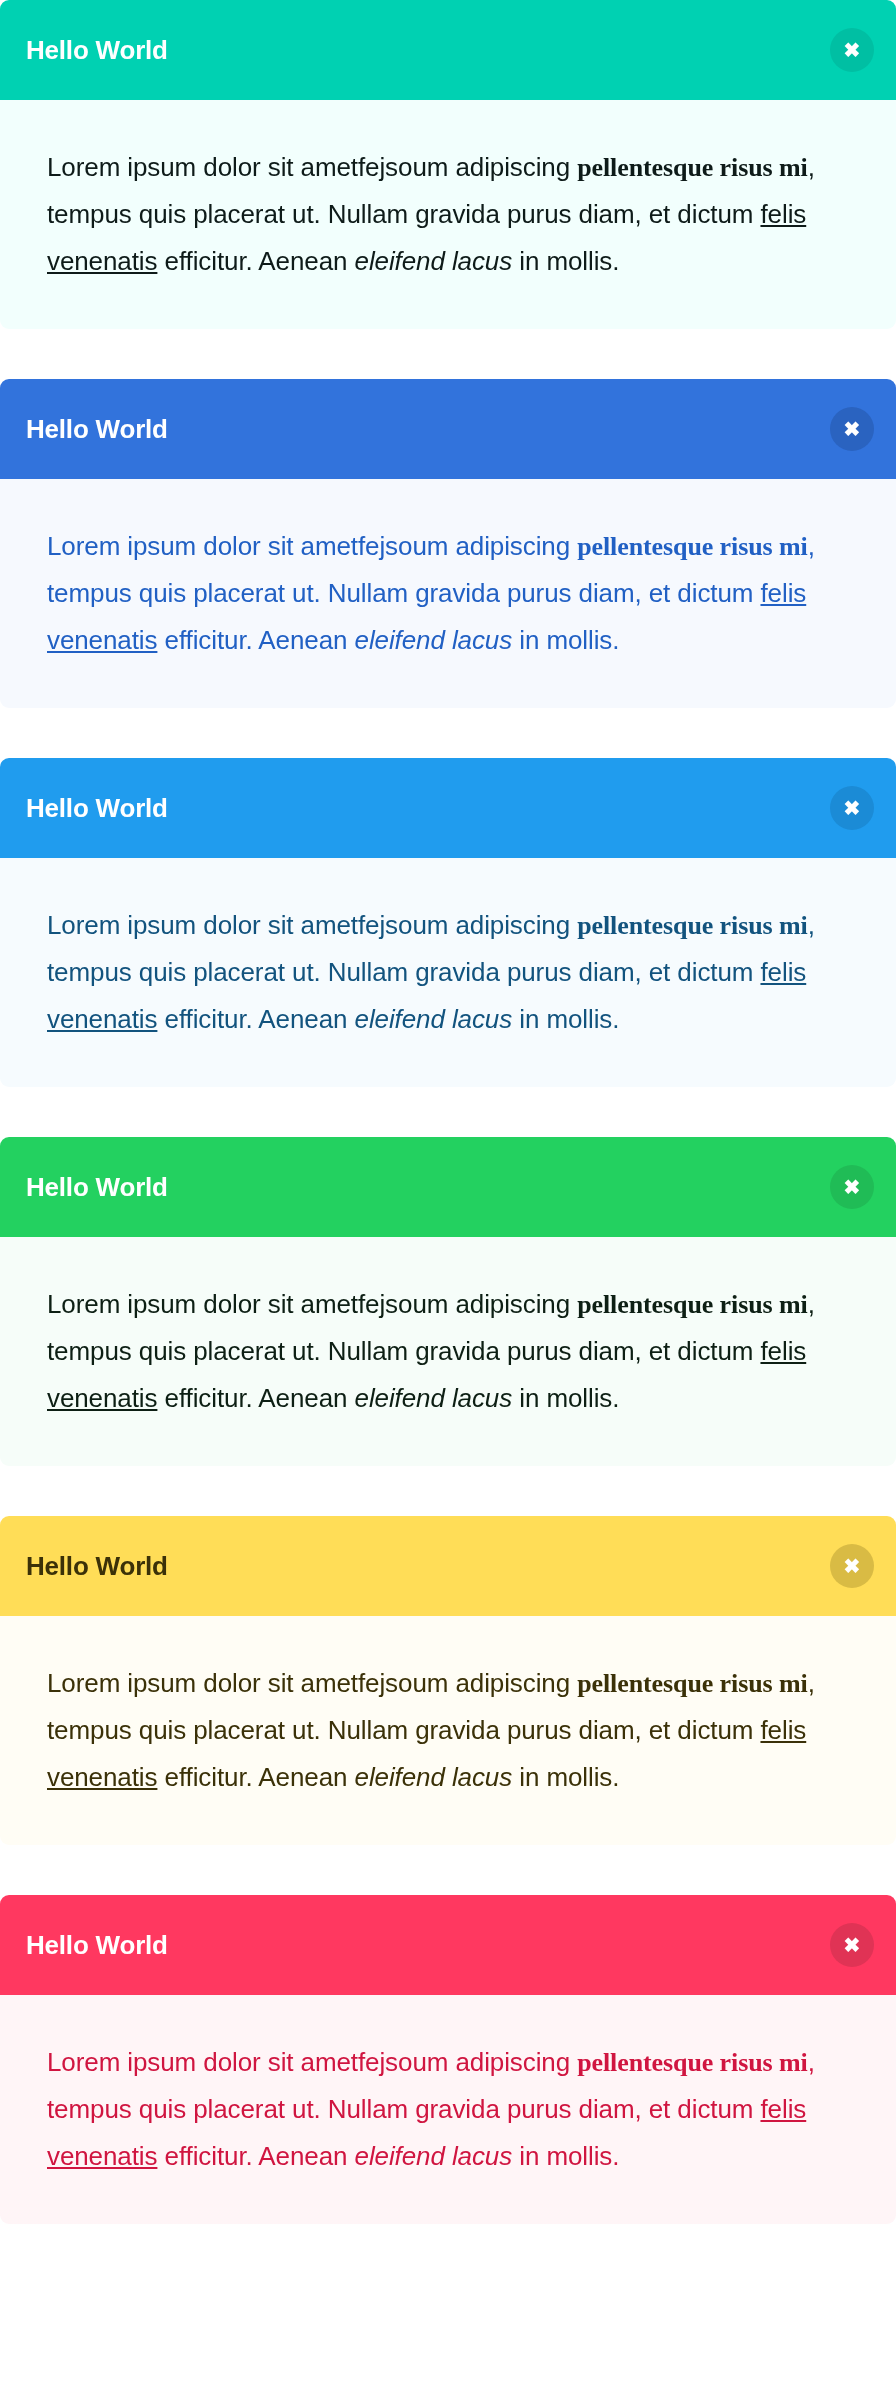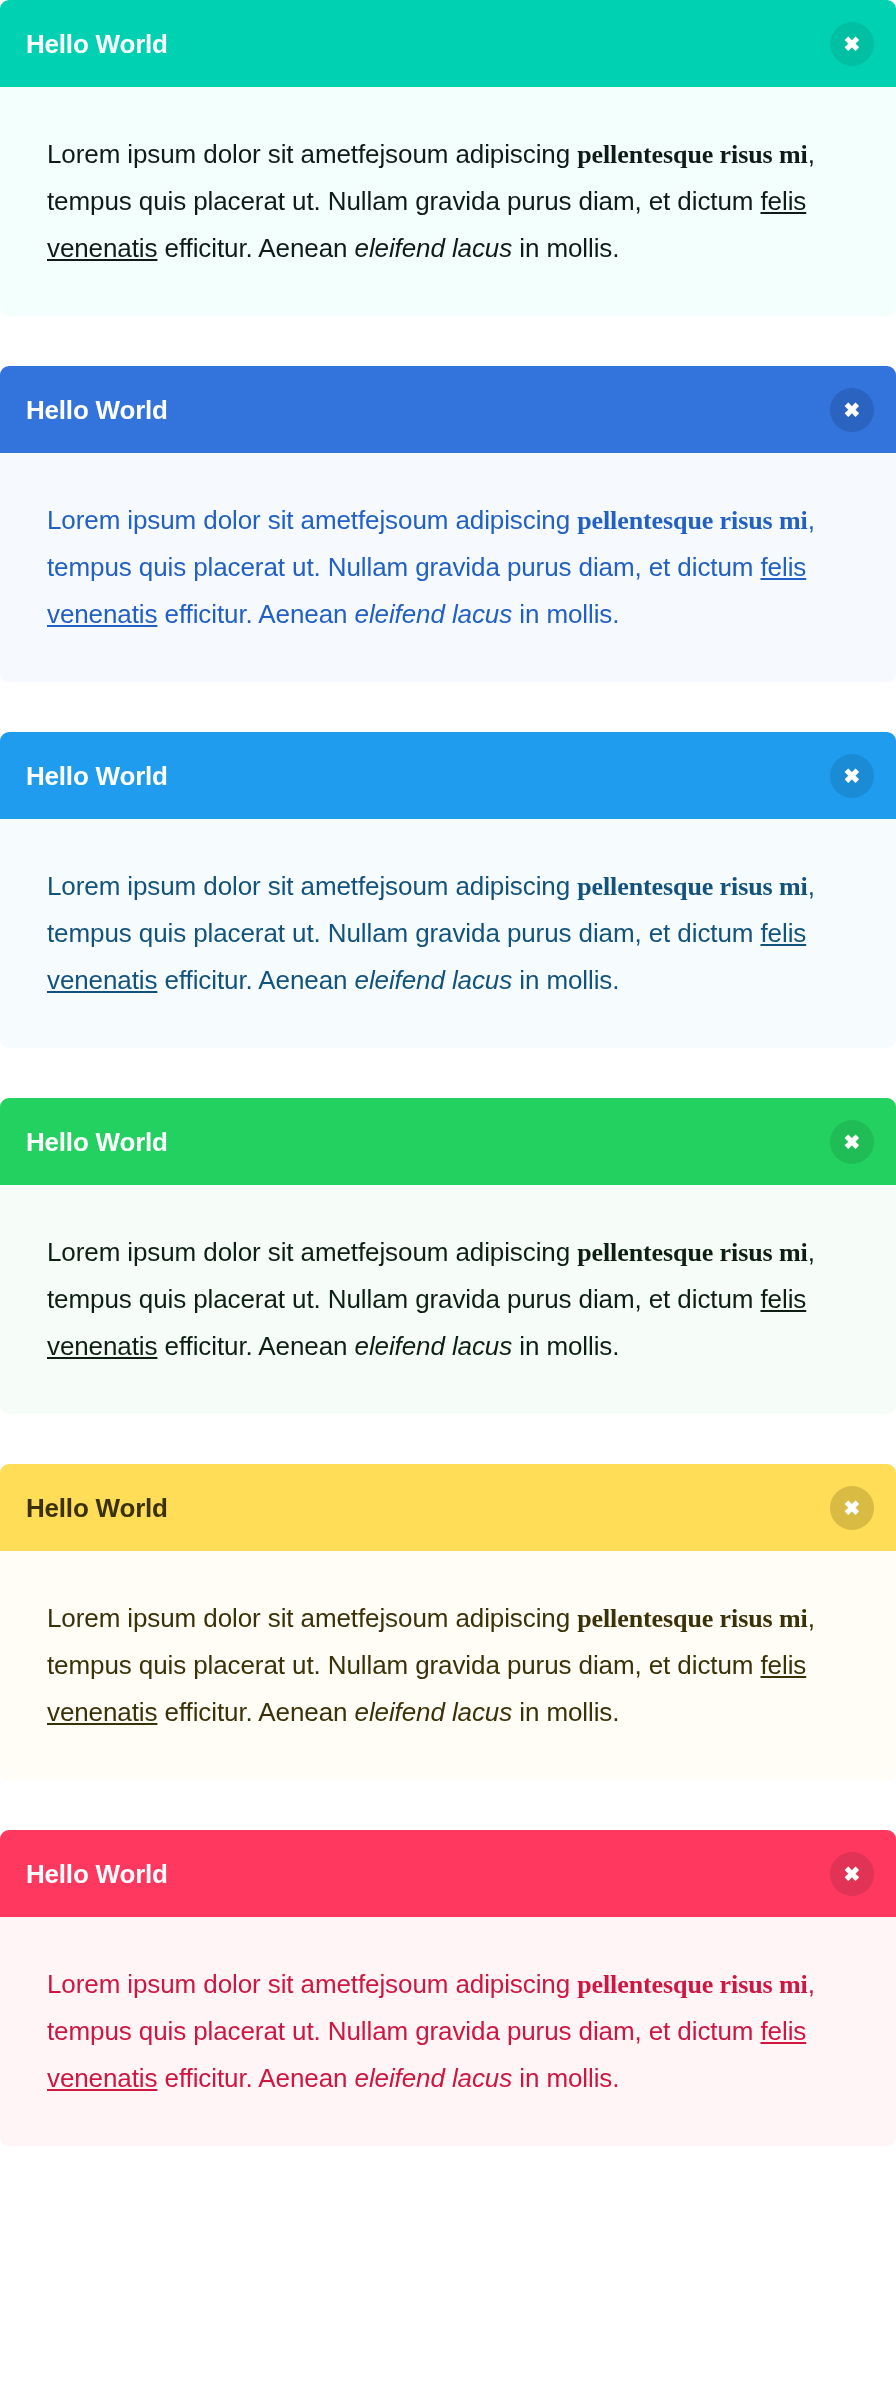--- a/index.html
+++ b/index.html
@@ -20,21 +20,21 @@
   .card {
     width: 896px;
     border-radius: 9px;
     overflow: hidden;
     margin-bottom: 50px;
     box-sizing: border-box;
   }
   .card:last-child { margin-bottom: 0; }
 
   .card-header {
-    height: 87px;
+    height: 100px;
     display: flex;
     align-items: center;
     justify-content: space-between;
     padding: 0 22px 0 26px;
     box-sizing: border-box;
   }
   .card-title {
     font-size: 26px;
     font-weight: bold;
     letter-spacing: -0.2px;

